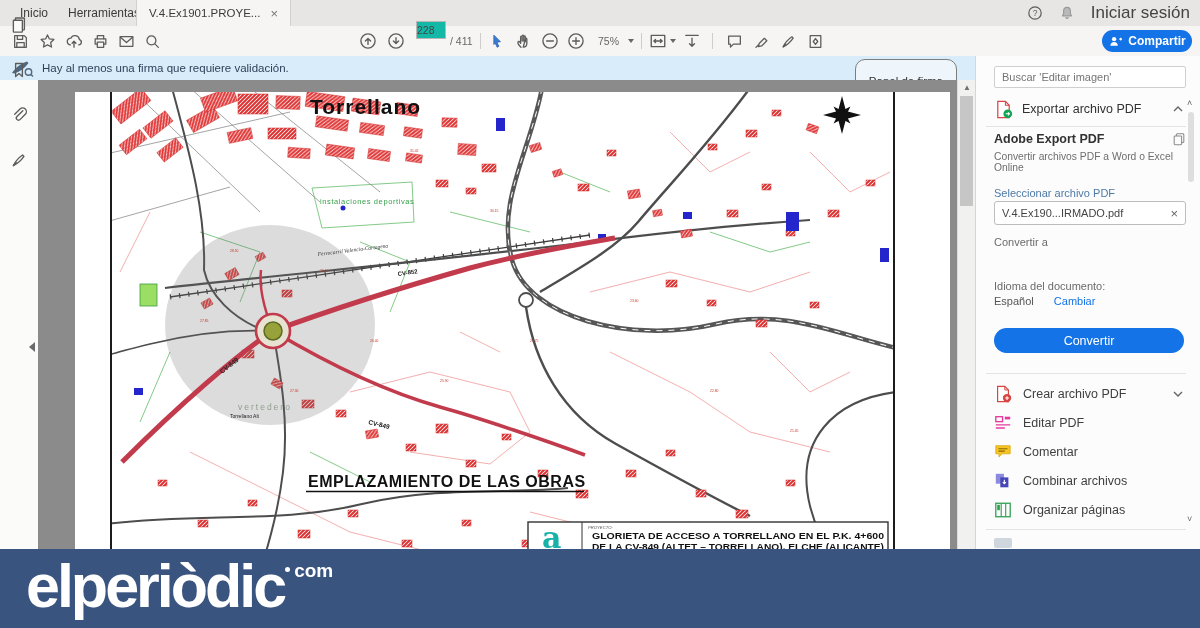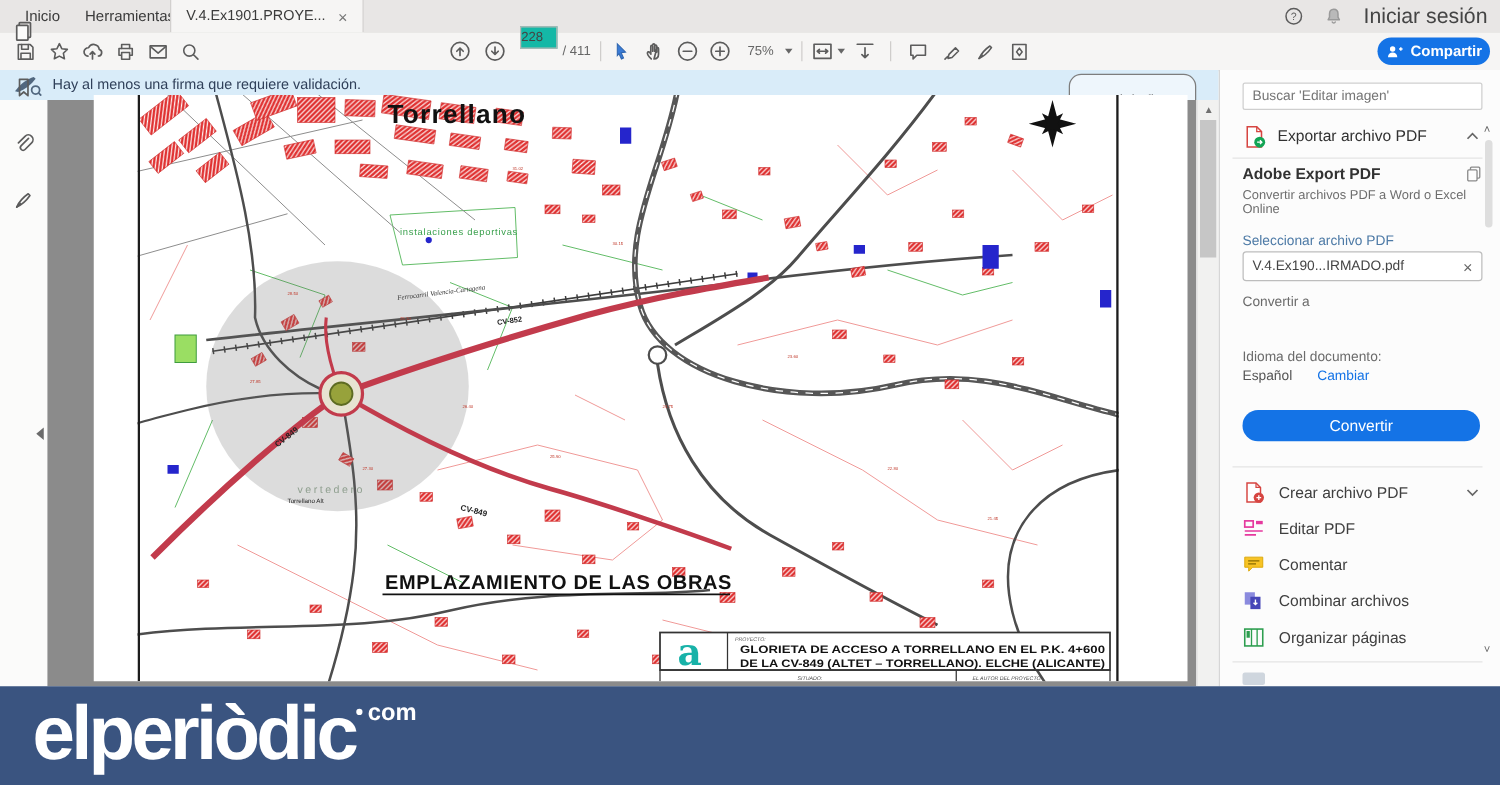--- a/index.html
+++ b/index.html
@@ -30,21 +30,21 @@
   .sigpanel-btn{position:absolute;right:18px;top:3px;height:17px;padding:12px 13px;border:1px solid #7d7d7d;
          border-radius:10px;background:rgba(255,255,255,.55);font-size:11.5px;color:#333;
          display:flex;align-items:center}
   
   .rail{left:0;top:80px;width:38px;height:469px;background:#fbfbfa;border-right:1px solid #d6d6d6}
   .rail-ic{left:10px;width:18px;height:18px}
   .collapse{left:29px;top:342px;width:0;height:0;border-top:5px solid transparent;border-bottom:5px solid transparent;
             border-right:6px solid #6b6b6b}
   
   .docbg{left:38px;top:80px;width:919px;height:469px;background:#8b8b8b}
-  .page{left:75px;top:76px;width:875px;height:469px;background:#fff}
+  .page{left:75px;top:92px;width:875px;height:469px;background:#fff}
   .vscroll{left:957px;top:80px;width:18px;height:469px;background:#f1f1f0;border-left:1px solid #dcdcdc}
   .vthumb{left:2px;top:16px;width:13px;height:110px;background:#c6c6c6}
   .sarrow{left:5px;font-size:8px;color:#707070}
   
   .panel{left:975px;top:56px;width:225px;height:493px;background:#fcfcfc;border-left:1px solid #d6d6d6}
   .p-search{left:18px;top:10px;width:176px;height:20px;border:1px solid #cfcfcf;border-radius:2px;
             font-size:11px;padding:0 7px;color:#444;background:#fff;font-family:"Liberation Sans",sans-serif}
   .p-sect{left:18px;top:42px;width:190px;height:22px;display:flex;align-items:center;gap:9px;font-size:12.5px;color:#323232}
   .p-div{left:10px;width:200px;height:1px;background:#e4e4e4}
   .p-title{left:18px;font-weight:bold;font-size:12.5px;color:#323232}

